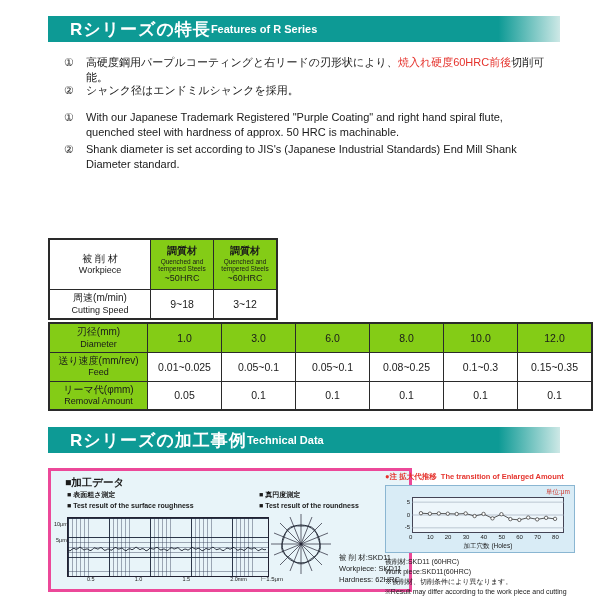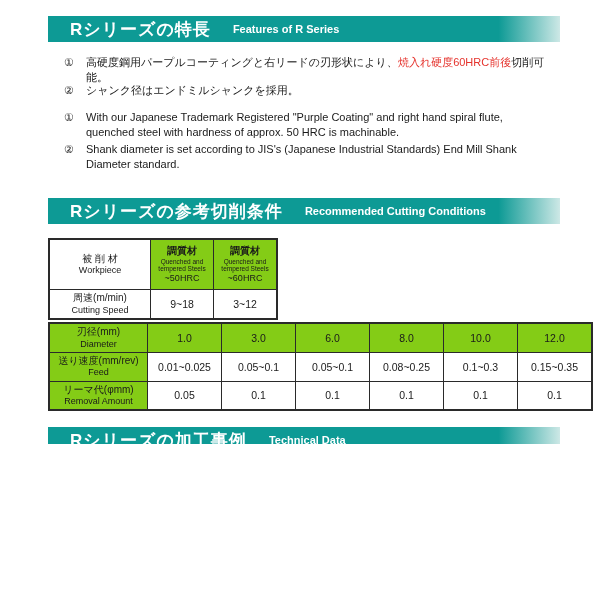--- a/index.html
+++ b/index.html
@@ -1,23 +1,23 @@
 <!DOCTYPE html>
 <html><head>
 <meta charset="utf-8">
 <style>
   html,body{margin:0;padding:0;background:#fff;}
-  .page{position:relative;width:600px;height:444px;background:#ffffff;overflow:hidden;
+  .page{position:relative;width:600px;height:600px;background:#ffffff;overflow:hidden;
         font-family:"Liberation Sans",sans-serif;color:#1a1a1a;}
   
   .bar{position:absolute;left:48px;width:512px;height:26px;
        background:linear-gradient(to right,#0d9a95 0%,#0d9a95 88%,#cde8e6 100%);
        display:flex;align-items:center;color:#fff;}
   .bar .jp{font-size:17px;font-weight:bold;margin-left:22px;letter-spacing:1px;white-space:nowrap;}
-  .bar .en{font-size:11px;font-weight:bold;margin-left:22px;white-space:nowrap;}
+  .bar .en{font-size:11px;font-weight:bold;white-space:nowrap;}
   
   .item{position:absolute;left:64px;width:486px;display:flex;font-size:11px;line-height:1.35;}
   .item .num{flex:0 0 22px;}
   .red{color:#e5332d;}
   
   table{border-collapse:collapse;table-layout:fixed;}
   .tbl{position:absolute;left:48px;}
   .tbl td{border:1px solid #2a2a2a;text-align:center;vertical-align:middle;padding:1px 2px;background:#fff;}
   .tbl{border:2px solid #2a2a2a;}
   td.hdr{background:#84cc16;}
@@ -76,24 +76,20 @@
 
   <div class="item" style="top:110px">
     <span class="num">①</span>
     <span>With our Japanese Trademark Registered "Purple Coating" and right hand spiral flute, quenched steel with hardness of approx. 50 HRC is machinable.</span>
   </div>
   <div class="item" style="top:142px">
     <span class="num">②</span>
     <span>Shank diameter is set according to JIS's (Japanese Industrial Standards) End Mill Shank Diameter standard.</span>
   </div>
 
-  <div class="bar" style="top:198px">
-    <span class="jp">Rシリーズの参考切削条件</span>
-    <span class="en">Recommended Cutting Conditions</span>
-  </div>
 
   <table class="tbl" style="top:238px">
     <tbody>
         <tr style="height:50px">
       <td style="width:96px">
         <div class="cell-jp">被 削 材</div>
         <div class="cell-en">Workpiece</div>
       </td>
       <td class="hdr" style="width:58px">
         <div class="cell-jp" style="font-weight:bold">調質材</div>
@@ -206,20 +202,23 @@
     </svg>
     <div class="tiny" style="position:absolute;left:210px;top:104px;font-size:6px">⊢<span>1.5μm</span></div>
     <div class="tiny" style="position:absolute;left:288px;top:82px">
       <div>被 削 材:SKD11</div>
       <div>Workpiece: SKD11</div>
       <div>Hardness: 62HRC</div>
     </div>
   </div>
 
   <div class="rightpanel">
+    <div class="rp-note">
+      <span>●注</span>&nbsp;<span>拡大代推移</span>&nbsp;&nbsp;<span>The transition of Enlarged Amount</span>
+    </div>
     <div class="rp-chartbox">
       <div class="rp-unit">単位:μm</div>
       <div class="rp-yticks">
           <div style="top: 1.64286px;">5</div>
           <div style="top: 14.5px;">0</div>
           <div style="top: 27.3571px;">-5</div>
         </div>
       <svg class="rp-plot" width="152" height="36">
           <rect x="0.5" y="0.5" width="151" height="35" fill="#eef6fb" stroke="#445" stroke-width="1"></rect>
           <line x1="0" y1="5.142857142857142" x2="152" y2="5.142857142857142" stroke="#99a6b5" stroke-width="0.6"></line>

